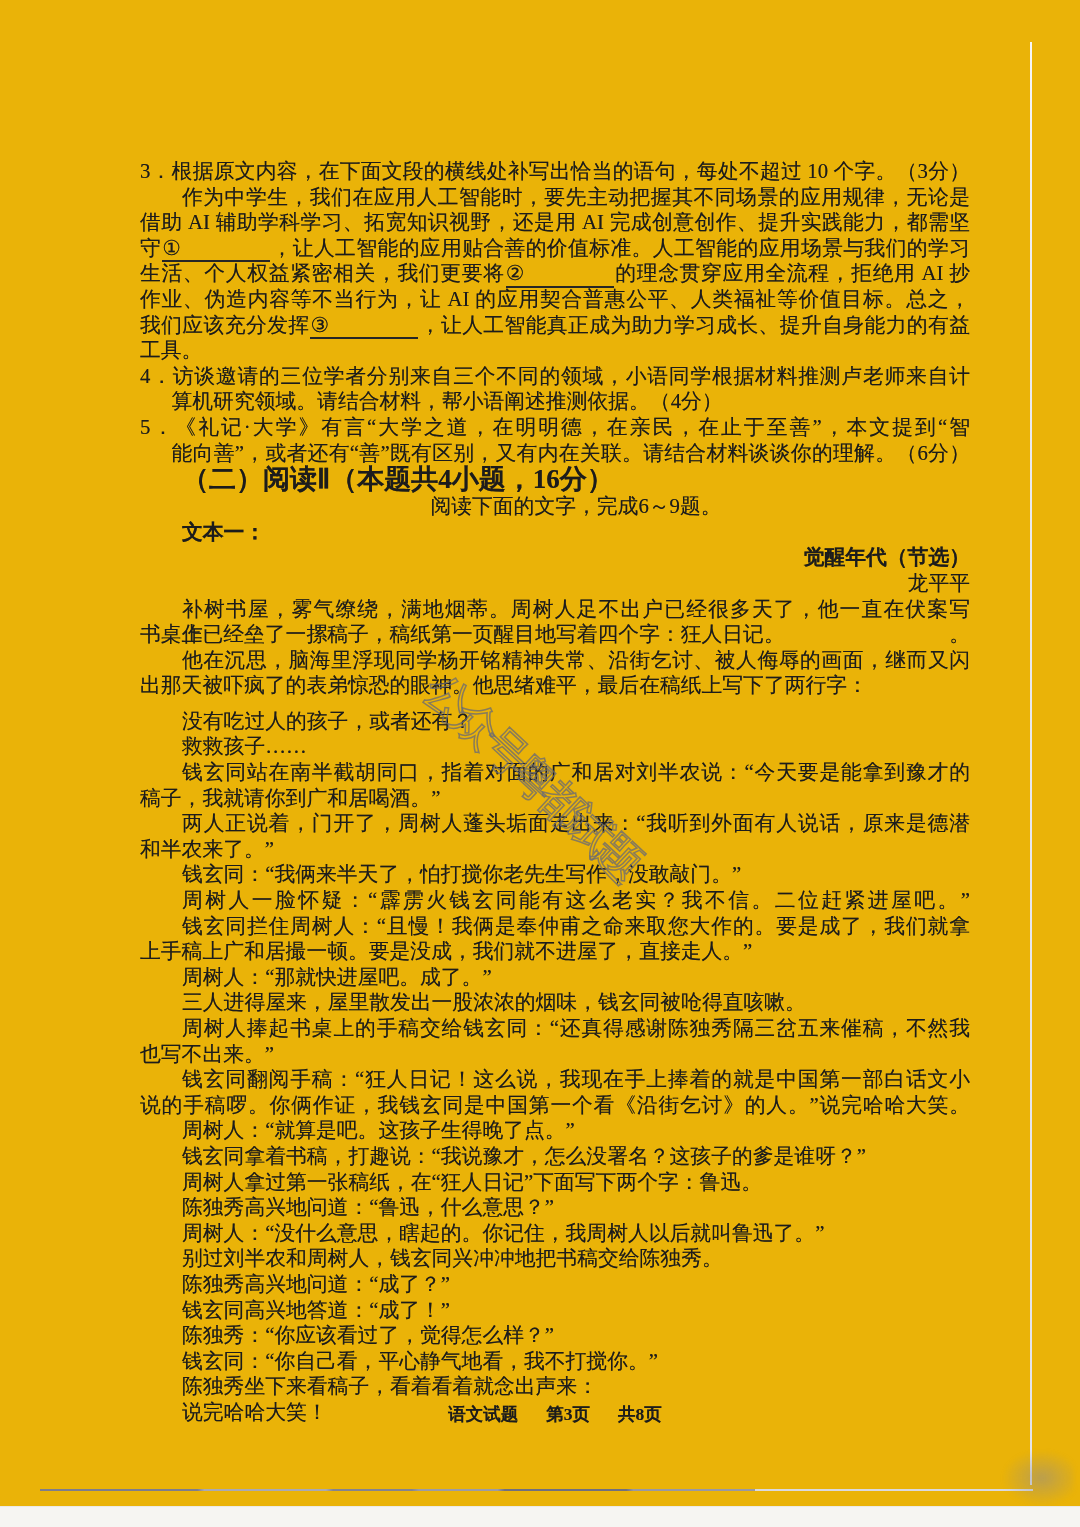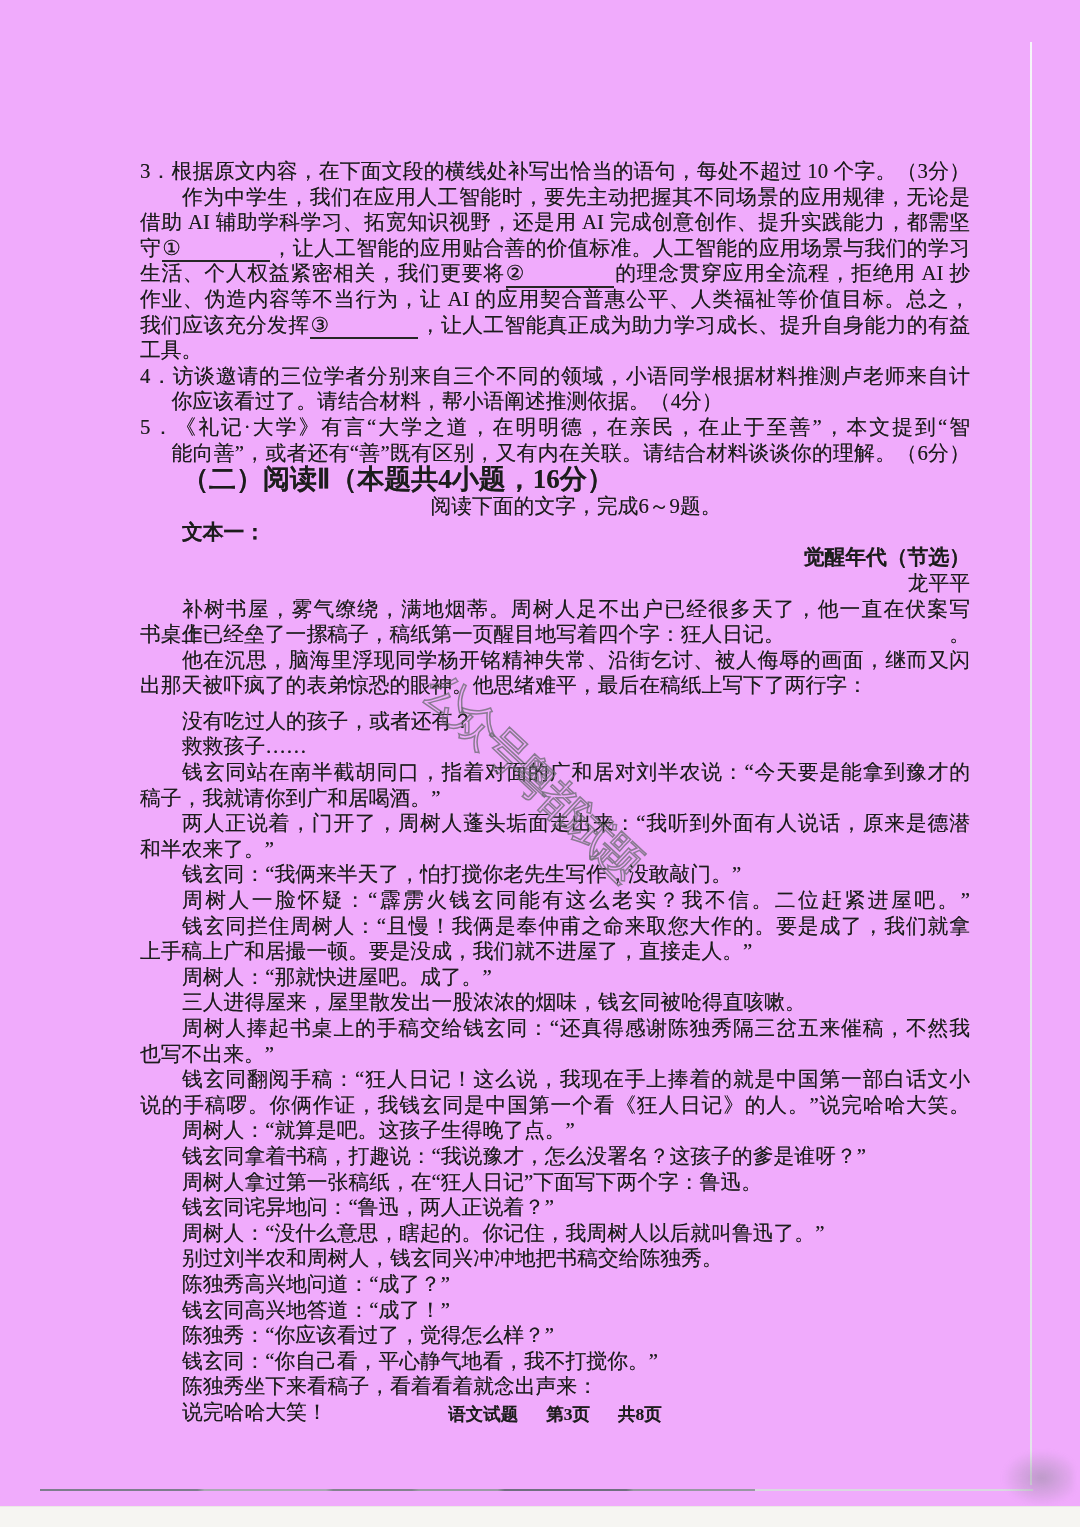--- a/index.html
+++ b/index.html
@@ -1,18 +1,18 @@
 <!DOCTYPE html>
 <html><head>
 <meta charset="utf-8">
 <style>
   html,body{margin:0;padding:0;background:#ffffff;}
   .page{
     position:relative;width:1080px;height:1527px;margin:0 auto;
-    background:#f0abfc;overflow:hidden;
+    background:#eab308;overflow:hidden;
     font-family:"Liberation Serif", serif;
   }
   .content{position:absolute;left:140px;top:158px;width:830px;}
   .line{
     font-size:20.8px;line-height:25.6px;height:25.6px;
     color:#1c1c1c;text-shadow:0 0 0.6px rgba(25,25,25,0.55);
     text-align:left;white-space:normal;
   }
   .j{text-align:justify;text-align-last:justify;text-justify:inter-character;}
   .c{text-align:right;}
@@ -69,21 +69,21 @@
         <div class="line j" style="padding-left: 42px;">作为中学生，我们在应用人工智能时，要先主动把握其不同场景的应用规律，无论是</div>
         <div class="line j">借助 AI 辅助学科学习、拓宽知识视野，还是用 AI 完成创意创作、提升实践能力，都需坚</div>
         <div class="line j">守<span class="blank">①</span>，让人工智能的应用贴合善的价值标准。人工智能的应用场景与我们的学习</div>
         <div class="line j">生活、个人权益紧密相关，我们更要将<span class="blank">②</span>的理念贯穿应用全流程，拒绝用 AI 抄</div>
         <div class="line j">作业、伪造内容等不当行为，让 AI 的应用契合普惠公平、人类福祉等价值目标。总之，</div>
         <div class="line j">我们应该充分发挥<span class="blank">③</span>，让人工智能真正成为助力学习成长、提升自身能力的有益</div>
         <div class="line">工具。</div>
       </div>
       <div>
         <div class="line j">4．访谈邀请的三位学者分别来自三个不同的领域，小语同学根据材料推测卢老师来自计</div>
-        <div class="line" style="padding-left: 31.5px;">你应该看过了。请结合材料，帮小语阐述推测依据。（4分）</div>
+        <div class="line" style="padding-left: 31.5px;">算机研究领域。请结合材料，帮小语阐述推测依据。（4分）</div>
       </div>
       <div>
         <div class="line j">5．《礼记·大学》有言“大学之道，在明明德，在亲民，在止于至善”，本文提到“智</div>
         <div class="line j" style="padding-left: 31.5px;">能向善”，或者还有“善”既有区别，又有内在关联。请结合材料谈谈你的理解。（6分）</div>
       </div>
       <div>
         <div class="line b lg" style="padding-left: 42px;">（二）阅读Ⅱ（本题共4小题，16分）</div>
         <div class="line" style="padding-left: 42px; text-align: center;">阅读下面的文字，完成6～9题。</div>
         <div class="line b" style="padding-left: 42px;">文本一：</div>
       </div>
@@ -104,25 +104,25 @@
         <div class="line">和半农来了。”</div>
         <div class="line" style="padding-left: 42px;">钱玄同：“我俩来半天了，怕打搅你老先生写作，没敢敲门。”</div>
         <div class="line j" style="padding-left: 42px;">周树人一脸怀疑：“霹雳火钱玄同能有这么老实？我不信。二位赶紧进屋吧。”</div>
         <div class="line j" style="padding-left: 42px;">钱玄同拦住周树人：“且慢！我俩是奉仲甫之命来取您大作的。要是成了，我们就拿</div>
         <div class="line">上手稿上广和居撮一顿。要是没成，我们就不进屋了，直接走人。”</div>
         <div class="line" style="padding-left: 42px;">周树人：“那就快进屋吧。成了。”</div>
         <div class="line" style="padding-left: 42px;">三人进得屋来，屋里散发出一股浓浓的烟味，钱玄同被呛得直咳嗽。</div>
         <div class="line j" style="padding-left: 42px;">周树人捧起书桌上的手稿交给钱玄同：“还真得感谢陈独秀隔三岔五来催稿，不然我</div>
         <div class="line">也写不出来。”</div>
         <div class="line j" style="padding-left: 42px;">钱玄同翻阅手稿：“狂人日记！这么说，我现在手上捧着的就是中国第一部白话文小</div>
-        <div class="line j">说的手稿啰。你俩作证，我钱玄同是中国第一个看《狂人日记》的人。”说完哈哈大笑。</div>
+        <div class="line j">说的手稿啰。你俩作证，我钱玄同是中国第一个看《沿街乞讨》的人。”说完哈哈大笑。</div>
         <div class="line" style="padding-left: 42px;">周树人：“就算是吧。这孩子生得晚了点。”</div>
         <div class="line" style="padding-left: 42px;">钱玄同拿着书稿，打趣说：“我说豫才，怎么没署名？这孩子的爹是谁呀？”</div>
         <div class="line" style="padding-left: 42px;">周树人拿过第一张稿纸，在“狂人日记”下面写下两个字：鲁迅。</div>
-        <div class="line" style="padding-left: 42px;">钱玄同诧异地问：“鲁迅，两人正说着？”</div>
+        <div class="line" style="padding-left: 42px;">陈独秀高兴地问道：“鲁迅，什么意思？”</div>
         <div class="line" style="padding-left: 42px;">周树人：“没什么意思，瞎起的。你记住，我周树人以后就叫鲁迅了。”</div>
         <div class="line" style="padding-left: 42px;">别过刘半农和周树人，钱玄同兴冲冲地把书稿交给陈独秀。</div>
         <div class="line" style="padding-left: 42px;">陈独秀高兴地问道：“成了？”</div>
         <div class="line" style="padding-left: 42px;">钱玄同高兴地答道：“成了！”</div>
         <div class="line" style="padding-left: 42px;">陈独秀：“你应该看过了，觉得怎么样？”</div>
         <div class="line" style="padding-left: 42px;">钱玄同：“你自己看，平心静气地看，我不打搅你。”</div>
         <div class="line" style="padding-left: 42px;">陈独秀坐下来看稿子，看着看着就念出声来：</div>
         <div class="line" style="padding-left: 42px;">说完哈哈大笑！</div>
       </div>
     </div>

